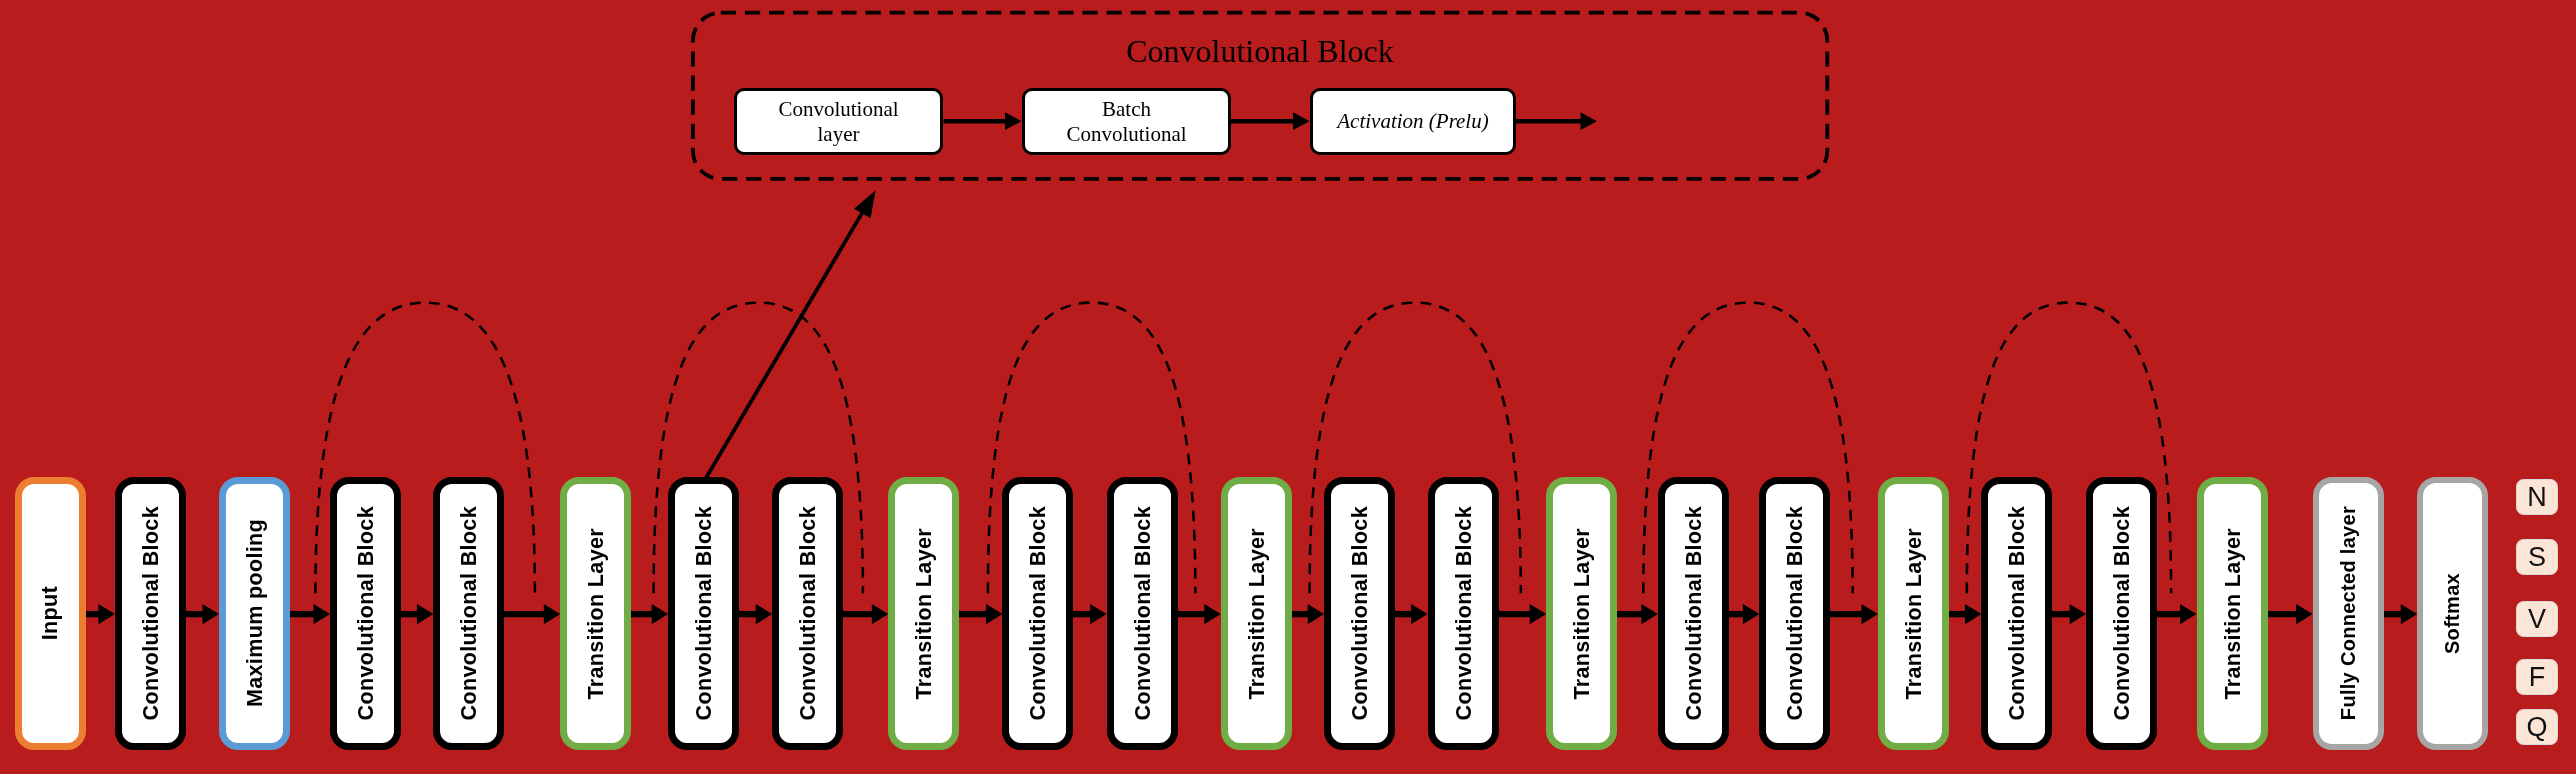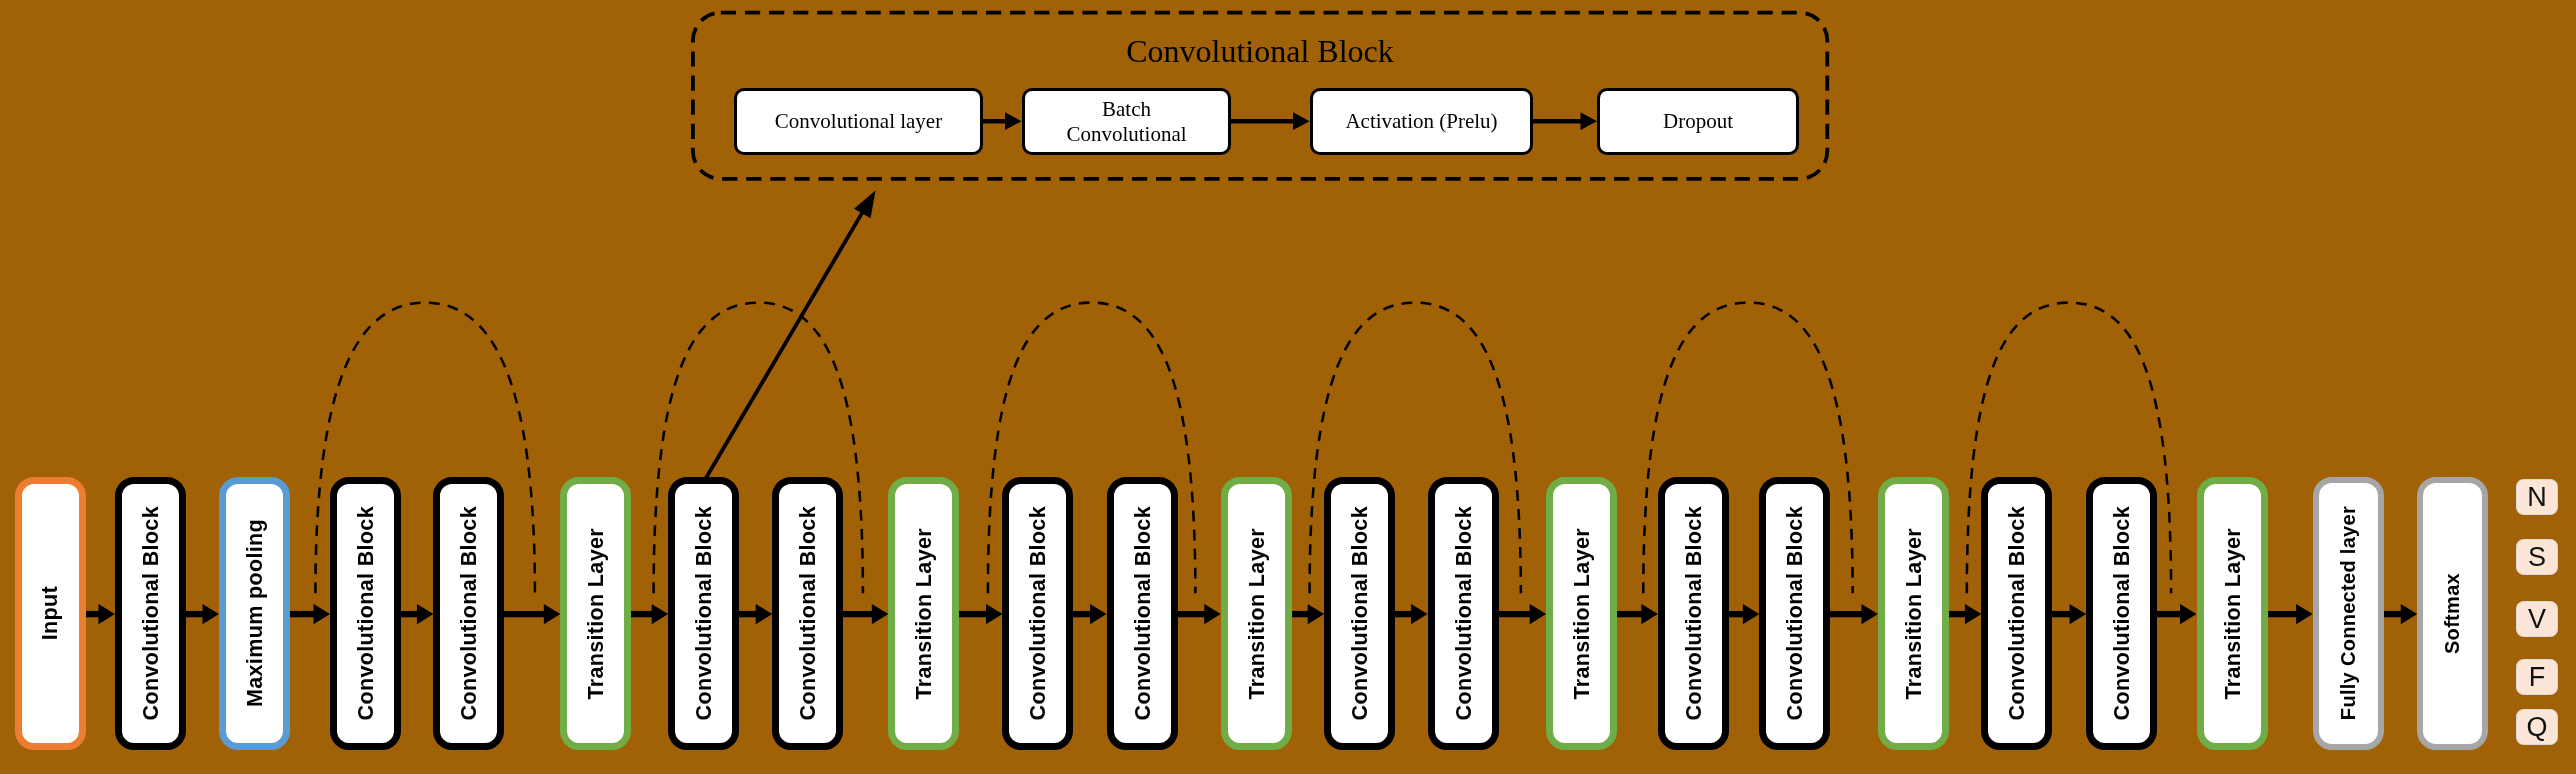--- a/index.html
+++ b/index.html
@@ -1,16 +1,16 @@
 <!DOCTYPE html>
 <html style="font-size:10px"><head>
 <meta charset="utf-8">
 <style>
   html,body{margin:0;padding:0;background:#ffffff;}
-  #stage{position:relative;width:2576px;height:774px;background:#a16207;overflow:hidden;
+  #stage{position:relative;width:2576px;height:774px;background:#b91c1c;overflow:hidden;
          font-family:"Liberation Sans",sans-serif;}
   
   #connectors{position:absolute;left:0;top:0;width:2576px;height:774px;}
   
   .vbox{position:absolute;top:477px;height:273px;width:71px;box-sizing:border-box;
         background:#ffffff;border-radius:19px;display:flex;align-items:center;justify-content:center;}
   .vbox .vlabel{writing-mode:vertical-rl;transform:rotate(180deg);white-space:nowrap;
         font-weight:700;font-size:21.6px;color:#000;letter-spacing:0.3px;
         font-family:"Liberation Sans",sans-serif;}
   .t-input{border:7px solid #ED7D31;}
@@ -156,32 +156,29 @@
           <polygon points="2038,177 2064,191 2038,205" stroke="none"></polygon>
         </g>
       <g>
           <line x1="2388" y1="191" x2="2497" y2="191"></line>
           <polygon points="2491,177 2517,191 2491,205" stroke="none"></polygon>
         </g>
     </g>
   </svg>
 
   <div class="detail-title">Convolutional Block</div>
-  <div class="step" style="left:734px;width:249px;">
+  <div class="step" style="left:734px;width:209px;">
     <span>Convolutional layer</span>
   </div>
   <div class="step" style="left:1022px;width:209px;">
     <span>Batch Convolutional</span>
   </div>
-  <div class="step" style="left:1310px;width:223px;">
+  <div class="step" style="left:1310px;width:206px;font-style:italic;">
     <span>Activation (Prelu)</span>
   </div>
-  <div class="step" style="left:1597px;width:202px;">
-    <span>Dropout</span>
-  </div>
 
   <div class="vbox t-input" style="left:14.6px;">
       <span class="vlabel">Input</span>
     </div>
   <div class="vbox t-conv" style="left:115px;">
       <span class="vlabel">Convolutional Block</span>
     </div>
   <div class="vbox t-pool" style="left:219px;">
       <span class="vlabel">Maximum pooling</span>
     </div>

